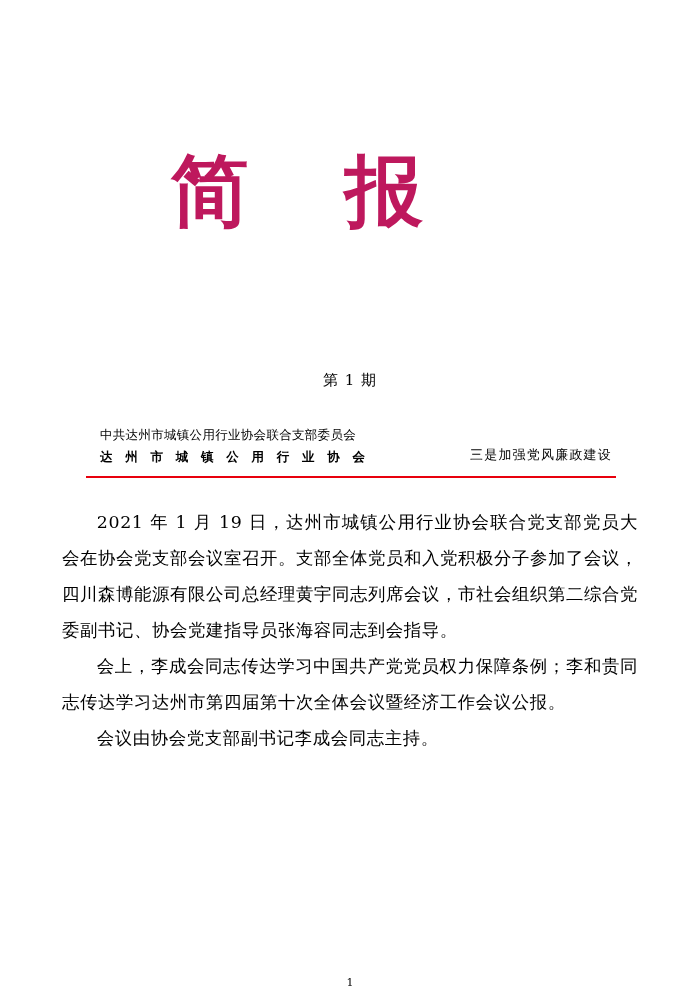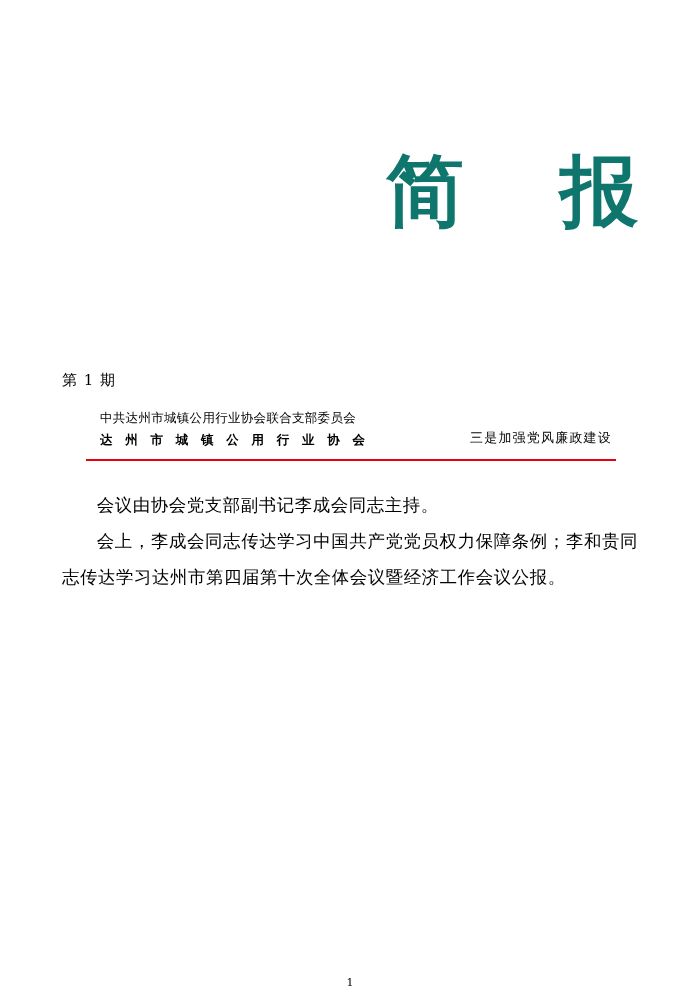--- a/index.html
+++ b/index.html
@@ -20,44 +20,44 @@
     height: 989px;
     box-sizing: border-box;
     padding: 0 62px;
     position: relative;
     background: #fff;
   }
 
   
   .masthead {
     margin-top: 62px;
-    text-align: right;
-    color: #0f766e;
+    text-align: left;
+    color: #be185d;
     font-family: "DejaVu Serif", "Liberation Serif", serif;
     font-weight: 700;
     font-size: 78px;
     line-height: 1.1;
     letter-spacing: 0;
     white-space: pre;
   }
   .masthead .gap {
     display: inline-block;
     width: 96px;
   }
 
   .issue {
     margin-top: 52px;
-    text-align: left;
+    text-align: center;
     font-size: 15px;
     letter-spacing: 1px;
   }
 
   
   .header-block {
-    margin-top: 17px;
+    margin-top: 34px;
     position: relative;
     height: 54px;
   }
   .org-lines {
     position: absolute;
     left: 38px;
     top: 0;
     font-size: 12.5px;
     line-height: 22px;
     letter-spacing: 0.3px;
@@ -119,19 +119,20 @@
   <div class="header-block">
     <div class="org-lines">
       <div class="org-line1">中共达州市城镇公用行业协会联合支部委员会</div>
       <div class="org-line2">达 州 市 城 镇 公 用 行 业 协 会</div>
     </div>
     <div class="doc-date">三是加强党风廉政建设</div>
     <div class="red-rule"></div>
   </div>
 
   <div class="body-text">
+    <p>2021 年 1 月 19 日，达州市城镇公用行业协会联合党支部党员大会在协会党支部会议室召开。支部全体党员和入党积极分子参加了会议，四川森博能源有限公司总经理黄宇同志列席会议，市社会组织第二综合党委副书记、协会党建指导员张海容同志到会指导。</p>
+    <p>会上，李成会同志传达学习中国共产党党员权力保障条例；李和贵同志传达学习达州市第四届第十次全体会议暨经济工作会议公报。</p>
     <p>会议由协会党支部副书记李成会同志主持。</p>
-    <p>会上，李成会同志传达学习中国共产党党员权力保障条例；李和贵同志传达学习达州市第四届第十次全体会议暨经济工作会议公报。</p>
   </div>
 
   <div class="page-number">1</div>
 
 </div>
 
 </body></html>

